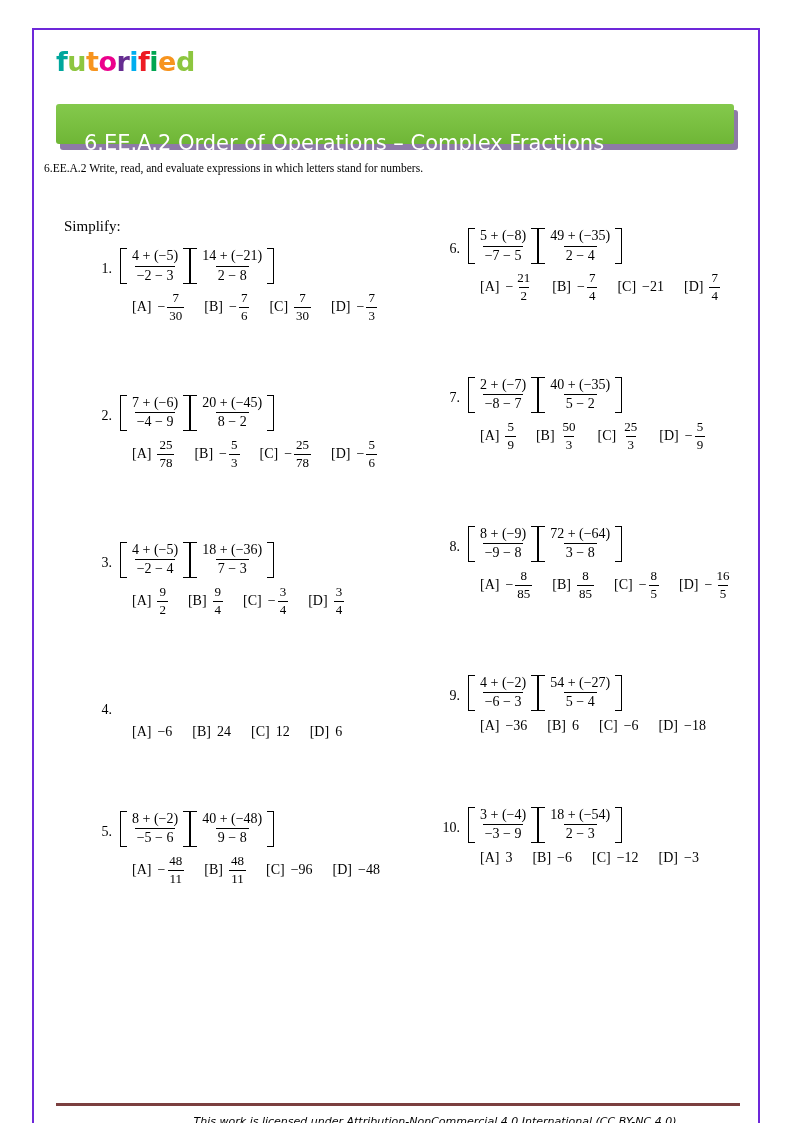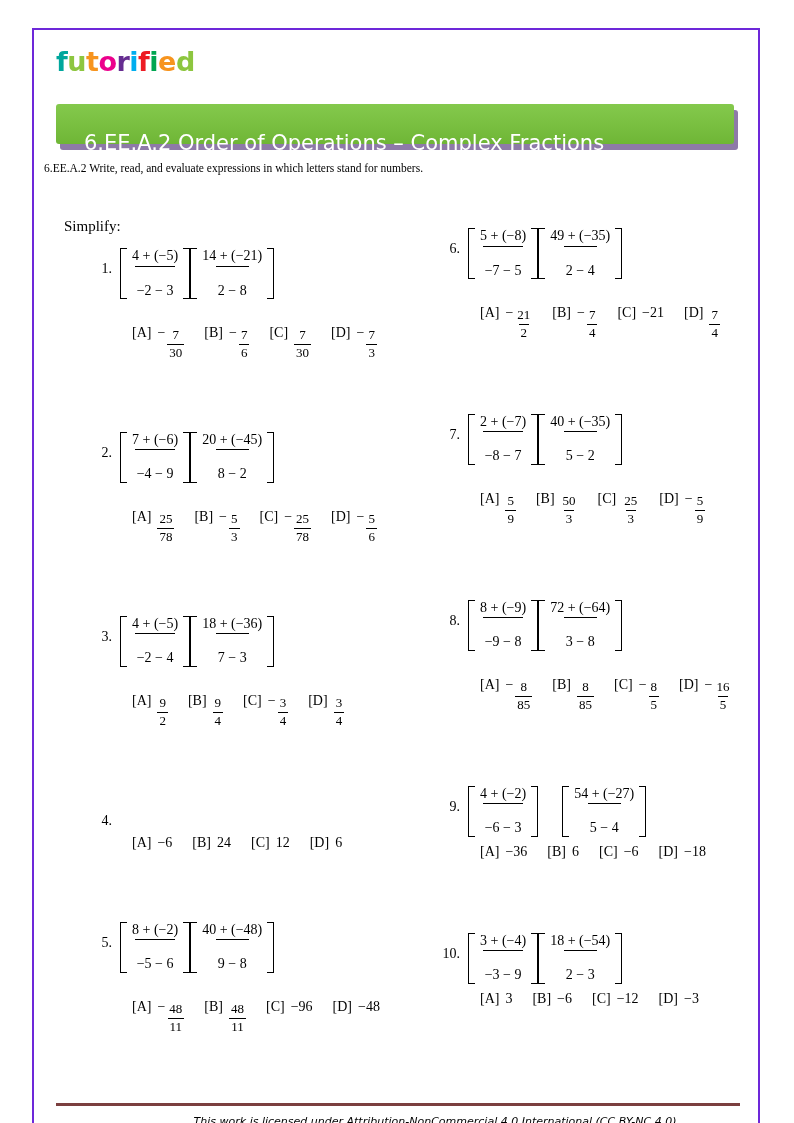--- a/index.html
+++ b/index.html
@@ -95,37 +95,37 @@
   .brk.r::after{
     content:"";position:absolute;right:0;top:1px;bottom:1px;
     border-right:1px solid #000;width:1px;
   }
   .frac{
     display:inline-flex;flex-direction:column;align-items:center;
     font-size:14px;line-height:1.18;
     padding:1px 3px;
   }
   .frac .num{padding:0 2px 1px 2px;text-align:center;}
-  .frac .den{padding:16px 2px 0 2px;border-top:1px solid #000;}
+  .frac .den{padding:1px 2px 0 2px;border-top:1px solid #000;}
   
   .answers{
     display:flex;align-items:center;
     font-size:14px;
     padding-left:46px;
     padding-top:6px;
     gap:0;
   }
   .ans{display:inline-flex;align-items:center;margin-right:20px;white-space:nowrap;}
   .ans .lab{margin-right:6px;}
   .ans .sign{margin-right:2px;}
   .sfrac{
     display:inline-flex;flex-direction:column;align-items:center;
     font-size:13px;line-height:1.15;
   }
-  .sfrac .num{padding:0 2px 1px 2px;margin-top:22px;}
+  .sfrac .num{padding:0 2px 1px 2px;}
   .sfrac .den{padding:1px 2px 0 2px;border-top:1px solid #000;}
   
   .footrule{
     position:absolute;left:22px;bottom:36px;width:684px;height:3px;
     background:#7b3f3f;
   }
   .footer{
     position:absolute;left:0;bottom:14px;width:100%;
     text-align:center;
     font-family:"DejaVu Sans", sans-serif;
@@ -548,21 +548,21 @@
             <div class="sfrac">
               <div class="num">16</div>
               <div class="den">5</div>
             </div>
           </div>
         </div>
       </div>
       <div class="qblock" style="margin-bottom: 70px;">
         <div class="qrow">
           <div class="qnum">9.</div>
-          <div class="qexpr" style="display: flex; gap: 24px;">
+          <div class="qexpr" style="display: flex;">
             <div class="brgroup">
               <span class="brk l"></span>
               <div class="frac">
                 <div class="num">4 + (−2)</div>
                 <div class="den">−6 − 3</div>
               </div>
               <span class="brk r"></span>
             </div>
             <div class="brgroup">
               <span class="brk l"></span>

